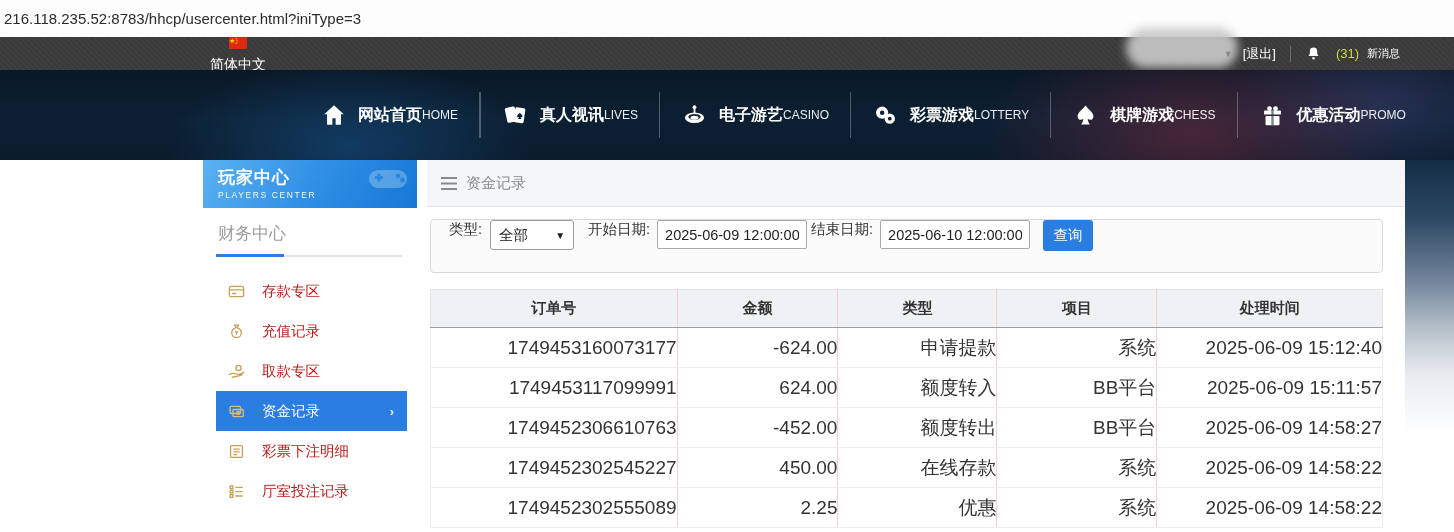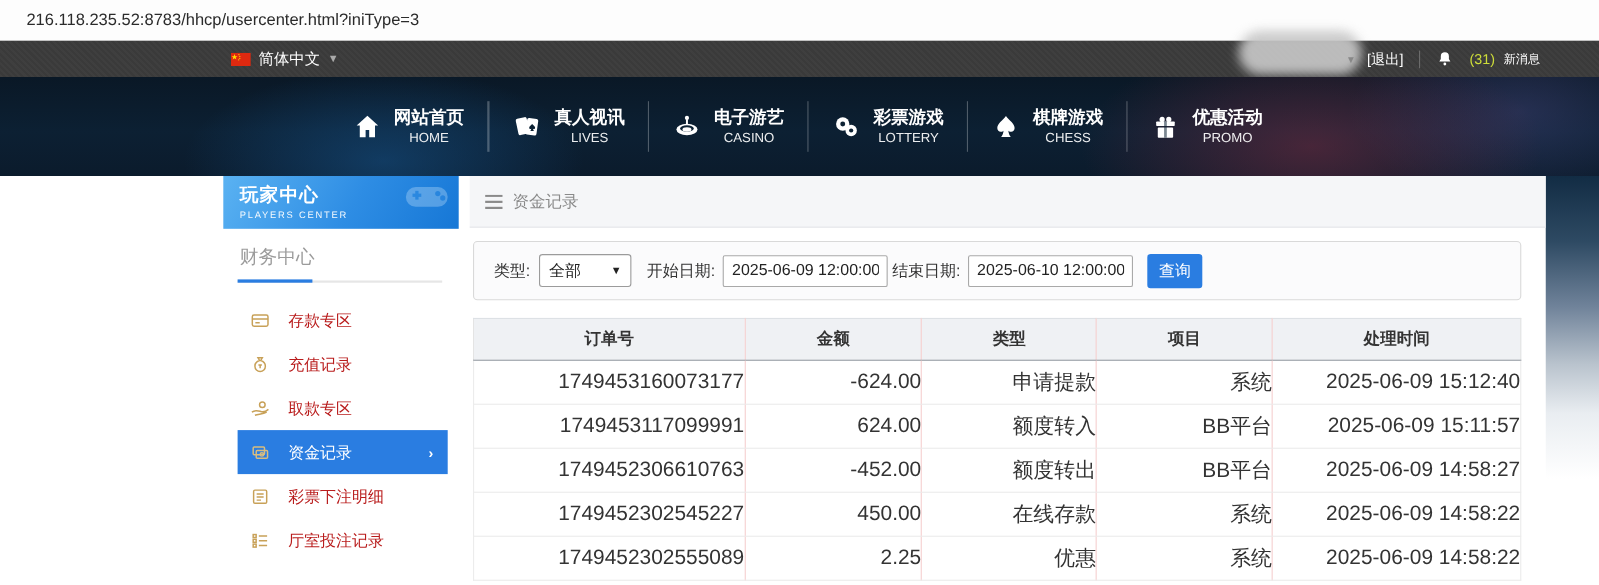--- a/index.html
+++ b/index.html
@@ -1,27 +1,27 @@
 <!DOCTYPE html>
 <html><head>
 <meta charset="utf-8">
 <style>
   * { box-sizing: border-box; margin: 0; padding: 0; }
   body { font-family: "Liberation Sans", "DejaVu Sans", sans-serif; background:#fff; }
   .page { position:relative; width:1454px; height:532px; overflow:hidden; background:#fff; }
 
   
   .urlbar { position:absolute; top:0; left:0; width:100%; height:37px; background:#fdfdfd;
-            display:flex; align-items:center; padding-left:24px; font-size:15px; color:#2b2b2b; }
+            display:flex; align-items:center; padding-left:4px; font-size:15px; color:#2b2b2b; }
 
   
   .topbar { position:absolute; top:37px; left:0; width:100%; height:33px; background:#3a3a3a;
             background-image:repeating-linear-gradient(45deg, rgba(255,255,255,.025) 0 2px, transparent 2px 4px); }
   .lang { position:absolute; left:210px; top:0; height:33px; display:flex; align-items:center; gap:7px;
-          color:#fff; font-size:14px; cursor:pointer; }
+          color:#fff; font-size:14px; cursor:pointer;flex-direction:column; }
   .lang .flag-wrap { display:flex; align-items:center; }
   .caret { color:#aaa; font-size:10px; }
   .user-area { position:absolute; right:0; top:0; height:33px; display:flex; align-items:center; padding-right:54px; }
   .avatar-blur { position:absolute; right:216px; top:-9px; width:112px; height:40px; background:#c7c7c7;
                  border-radius:20px; filter:blur(5px); opacity:.92; }
   .user-caret { color:#888; font-size:9px; margin-right:10px; position:relative; }
   .logout { color:#fff; font-size:13px; position:relative; }
   .top-divider { width:1px; height:16px; background:#6b6b6b; margin:0 14px; }
   .bell { color:#fff; display:flex; align-items:center; margin-right:14px; }
   .msg-count { font-size:13px; margin-right:8px; }
@@ -30,21 +30,21 @@
   
   .nav { position:absolute; top:70px; left:0; width:100%; height:90px;
          background:
            radial-gradient(260px 120px at 24% 85%, rgba(22,84,140,.55), transparent 70%),
            radial-gradient(300px 140px at 82% 70%, rgba(130,45,65,.5), transparent 70%),
            radial-gradient(220px 120px at 95% 35%, rgba(70,70,125,.45), transparent 70%),
            linear-gradient(180deg,#0a1826 0%,#0c2033 55%,#0b1b2c 100%); }
   .nav-items { position:absolute; left:300px; top:0; height:100%; display:flex; align-items:center; }
   .nav-item { display:flex; align-items:center; gap:11px; padding:0 21px; cursor:pointer; }
   .nav-item .icon svg { display:block; }
-  .nav-text { display:flex; flex-direction:column; align-items:center; line-height:1.25; }
+  .nav-text { display:flex; flex-direction:row; align-items:center; line-height:1.25; }
   .nav-zh { color:#fff; font-size:16px; font-weight:bold; }
   .nav-en { color:rgba(255,255,255,.92); font-size:12px; }
   .nav-sep { width:1px; height:46px; background:rgba(255,255,255,.28); }
 
   
   .bg-right-strip { position:absolute; right:0; top:160px; width:49px; height:372px;
     background:linear-gradient(180deg,#122c44 0%,#2e4a63 16%,#70839a 32%,#b9c3cd 46%,#e9edf1 58%,#ffffff 74%); }
 
   
   .sidebar { position:absolute; left:203px; top:160px; width:214px; height:372px; background:#fff; }
@@ -64,21 +64,21 @@
   .menu-item.active .icon { color:#d8bd7f; }
   .menu-item .chev { display:none; position:absolute; right:13px; color:#fff; font-size:13px; font-weight:bold; }
   .menu-item.active .chev { display:block; }
 
   
   .content { position:absolute; left:427px; top:160px; width:978px; height:372px; background:#fff; }
   .breadcrumb { height:47px; background:#f5f6f8; border-bottom:1px solid #e4e6e9; display:flex;
                 align-items:center; padding-left:14px; gap:9px; color:#8a8a8a; font-size:15px; }
   .breadcrumb .icon { color:#8a8a8a; display:flex; }
   .filterbox { margin:12px 22px 0 3px; height:54px; border:1px solid #d9d9d9; border-radius:4px;
-               background:#fbfbfc; display:flex; align-items:center; padding-left:14px; font-size:14.5px; color:#333; }
+               background:#fbfbfc; display:flex; padding-left:14px; font-size:14.5px; color:#333; }
   .sel { width:84px; height:30px; border:1px solid #9b9b9b; border-radius:3px; background:#fff; margin:0 10px 0 8px;
          display:flex; align-items:center; justify-content:space-between; padding:0 8px; cursor:pointer; color:#222; }
   .sel .caret-dn { font-size:10px; color:#222; }
   .filterbox label { margin-left:4px; }
   .gap12 { margin-left:12px; }
   .date-input { width:150px; height:29px; border:1px solid #a9a9a9; border-radius:2px; font-size:14.5px;
                 padding:0 7px; margin-left:7px; color:#222; font-family:"Liberation Sans",sans-serif; background:#fff; }
   .query-btn { width:50px; height:31px; background:#2a7de1; color:#fff; border:none; border-radius:3px;
                font-size:14.5px; margin-left:13px; cursor:pointer; font-family:"Liberation Sans",sans-serif; }
 

